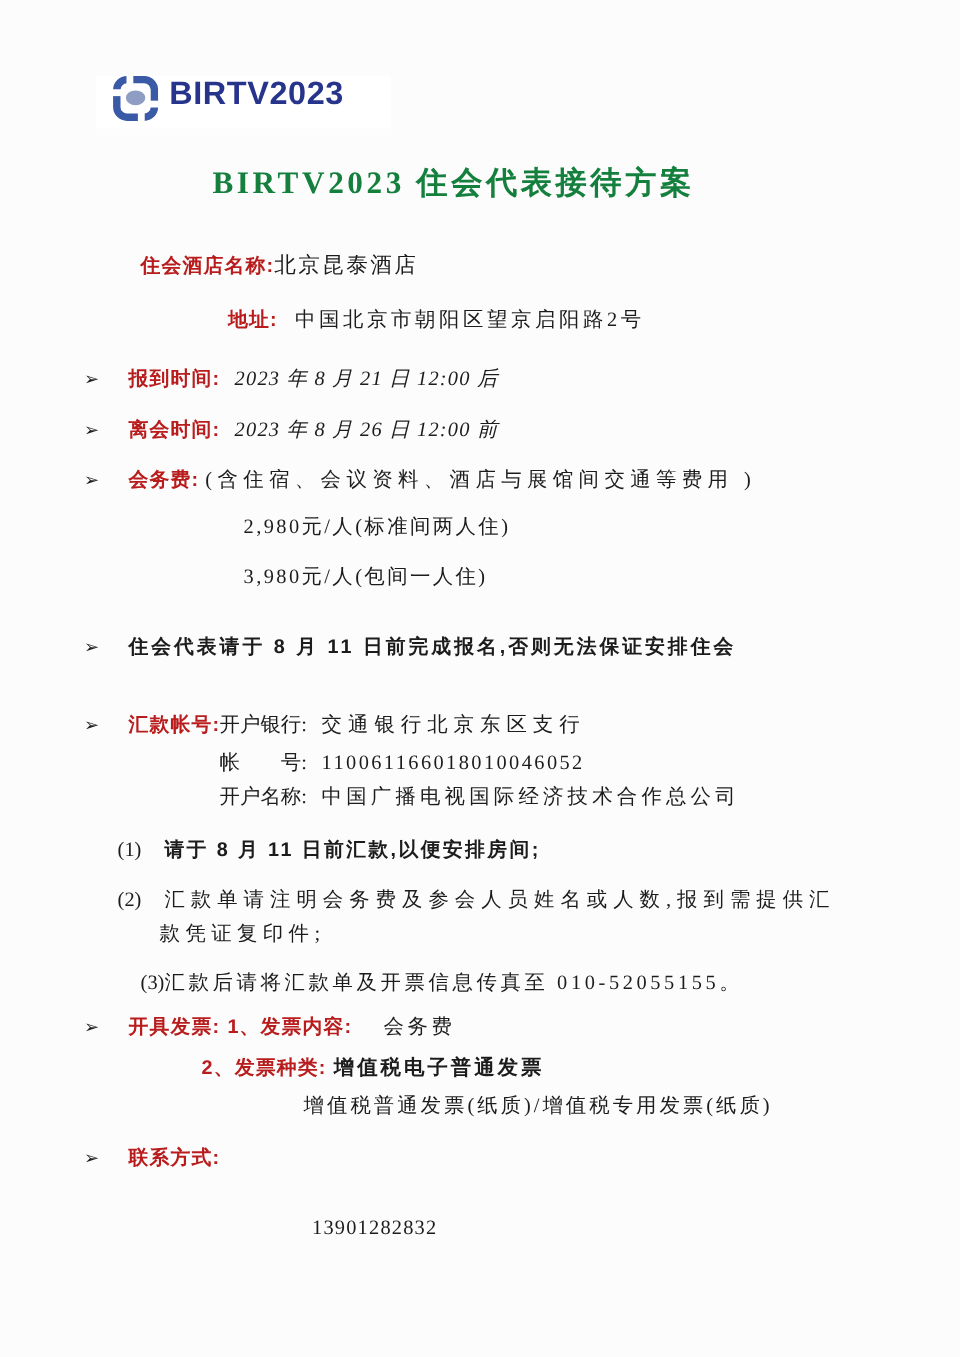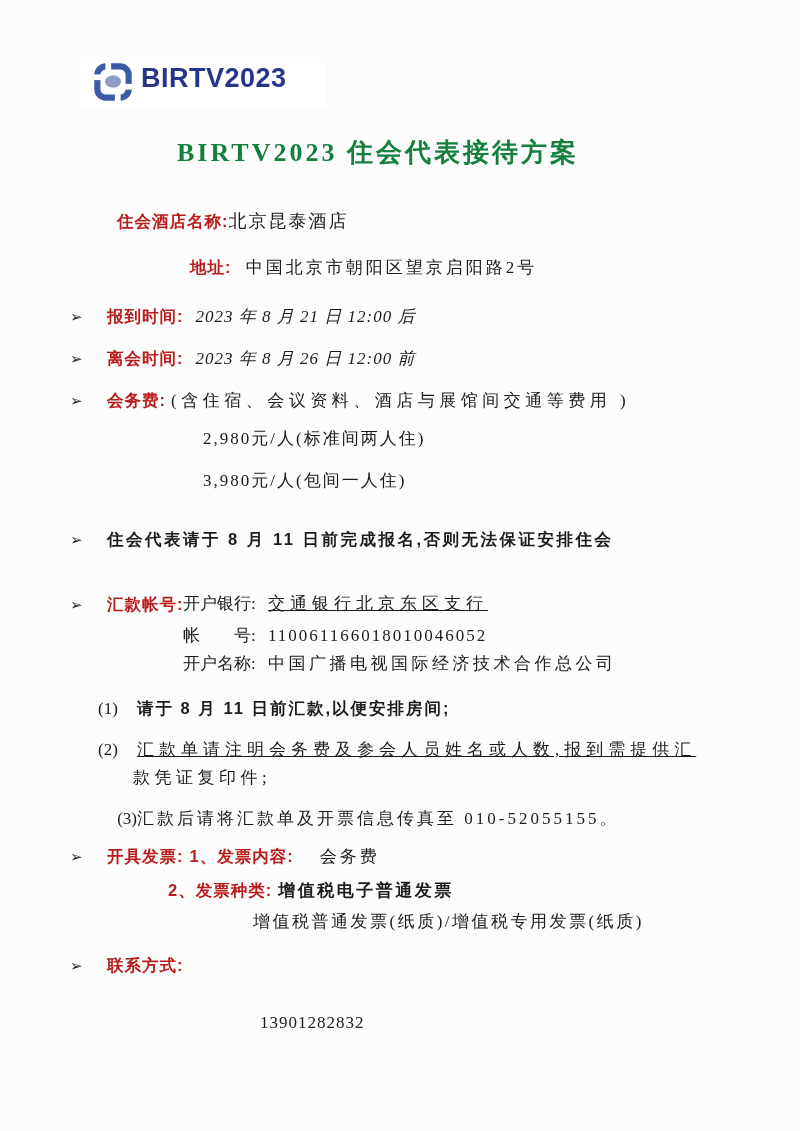--- a/index.html
+++ b/index.html
@@ -44,21 +44,21 @@
   .mk   { display:inline-block; width:37px; font-size:15px; color:#222; }
   .lbl  {
     font-family:"Liberation Sans","DejaVu Sans",sans-serif;
     font-weight:bold; font-size:16.5px; letter-spacing:1px; color:#b91c1c;
   }
   .val  { margin-left:12px;font-style:italic; }
   .b    { font-weight:bold; font-family:"Liberation Sans","DejaVu Sans",sans-serif; font-size:16.5px; }
   .ls1 { letter-spacing:1px; }   .ls2 { letter-spacing:2px; }
   .ls25{ letter-spacing:2.5px; } .ls3 { letter-spacing:3px; }
   .ls35{ letter-spacing:3.5px; } .ls45{ letter-spacing:4.5px; }
-  .ls5 { letter-spacing:5px;text-decoration:underline; }
+  .ls5 { letter-spacing:5px; }
   .sub-lbl { display:inline-block; width:85px; }
   .num { display:inline-block; width:39px; }
 </style>
 </head>
 <body>
 
 <div class="page">
 
   <div class="logo-box">
     <span style="display:inline-flex;">

